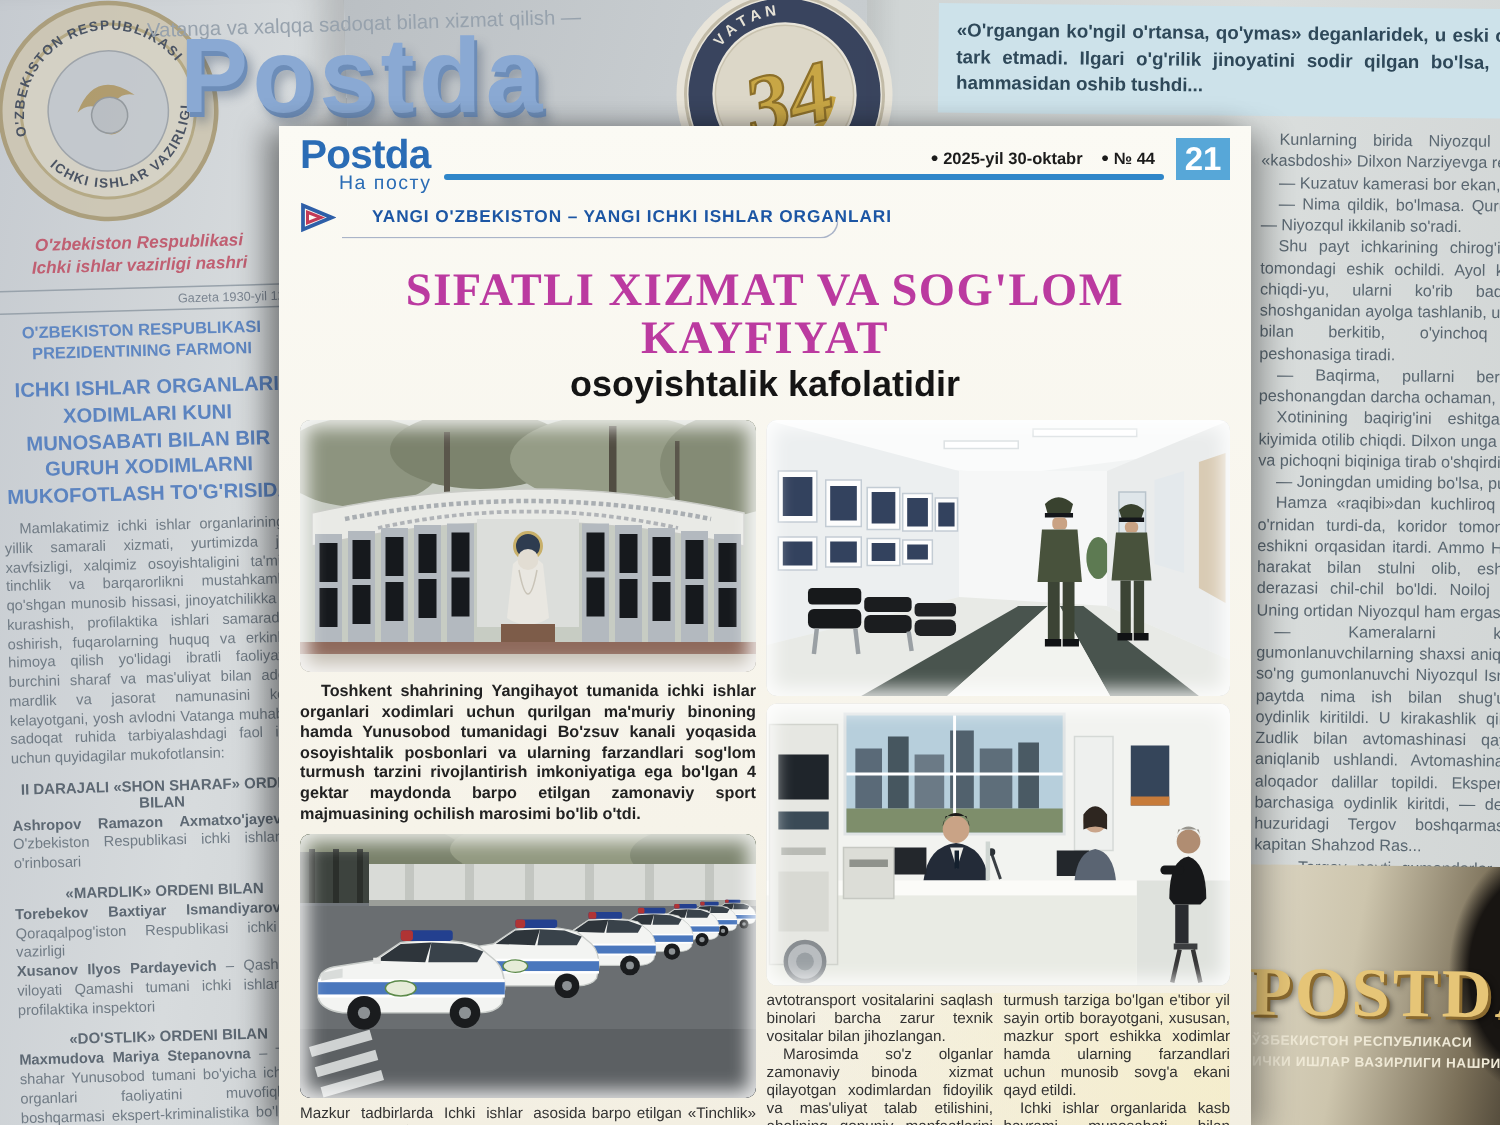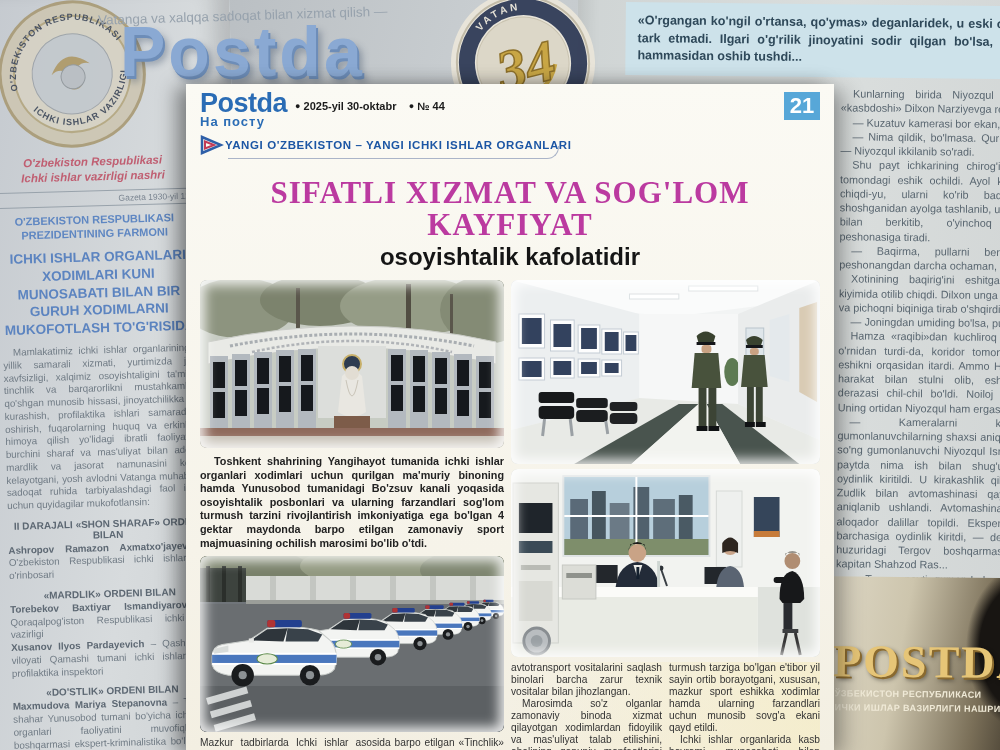--- a/index.html
+++ b/index.html
@@ -53,28 +53,28 @@
   .badge34{position:absolute;left:448px;top:-12px;width:150px;height:150px;
     transform:rotate(-14deg);z-index:3;opacity:.95}
 
   
   .main-page{position:absolute;left:186px;top:84px;width:648px;height:666px;z-index:10;
     background:linear-gradient(180deg,#fbfaf4,#f6f3e9 70%,#f3efe2);
     box-shadow:-10px 2px 18px rgba(0,0,0,.38),10px 6px 20px rgba(0,0,0,.30);
     padding:8px 14px 0 14px;box-sizing:border-box}
   .mp-header{display:flex;align-items:flex-start}
   .mp-logo{color:#2a6cb5;font-weight:bold;font-size:27px;line-height:.85;letter-spacing:-.5px}
-  .mp-logo-sub{color:#2a6cb5;font-weight:bold;font-size:13px;letter-spacing:1px;line-height:1}
-  .mp-mid{flex:1;display:flex;flex-direction:row;justify-content:space-between;margin:0 8px}
+  .mp-logo-sub{color:#2a6cb5;font-weight:normal;font-size:13px;margin-left:26px;letter-spacing:1px;line-height:1}
+  .mp-mid{flex:1;display:flex;flex-direction:column;justify-content:flex-end;margin:0 8px}
   .mp-dateline{font-weight:bold;font-size:11px;color:#1b1b1b;text-align:right;padding:8px 6px 4px 0}
   .mp-dateline .b{font-size:9px;position:relative;top:-1px}
   .mp-rule{height:4px;background:#2f86c9;border-radius:2px}
   .mp-pagebox{width:36px;height:28px;background:#57a7d8;color:#fff;font-weight:bold;font-size:22px;
     display:flex;align-items:center;justify-content:center}
-  .mp-rubric{display:flex;align-items:center;gap:1px;margin-top:7px;position:relative;padding-bottom:4px}
+  .mp-rubric{display:flex;align-items:center;gap:24px;margin-top:7px;position:relative;padding-bottom:4px}
   .mp-rubric-text{font-weight:bold;font-size:11.5px;color:#1c56a4;letter-spacing:.6px}
   .mp-rubric-line{position:absolute;left:28px;bottom:0;width:330px;height:12px;
     border-bottom:1.5px solid #aab4c8;border-right:1.5px solid #aab4c8;border-bottom-right-radius:12px}
   .mp-headline{font-family:"Liberation Serif",serif;font-weight:bold;font-size:31px;color:#bb3aa0;
     text-align:center;letter-spacing:1px;margin:18px 0 0;line-height:1.05}
   .mp-subheadline{font-size:24px;font-weight:bold;color:#151515;text-align:center;margin:1px 0 9px}
   .mp-content{display:flex;gap:7px}
   .col-left{width:304px;flex:none}
   .col-right{width:309px;flex:none}
   .photo{position:relative;border-radius:7px;overflow:hidden;background:#ddd}

